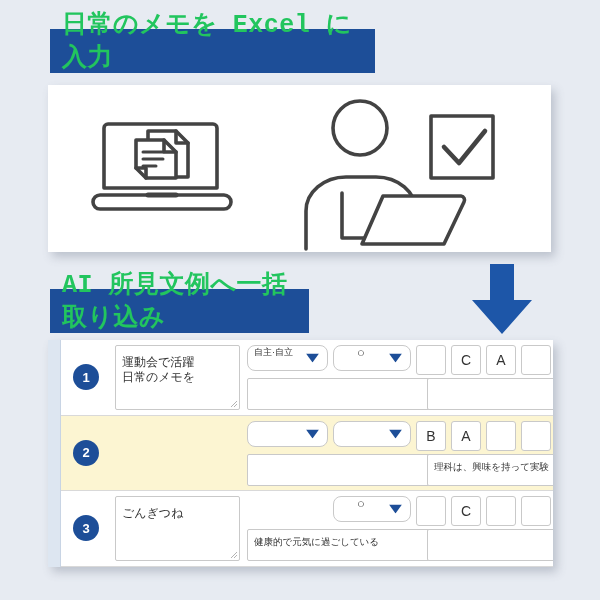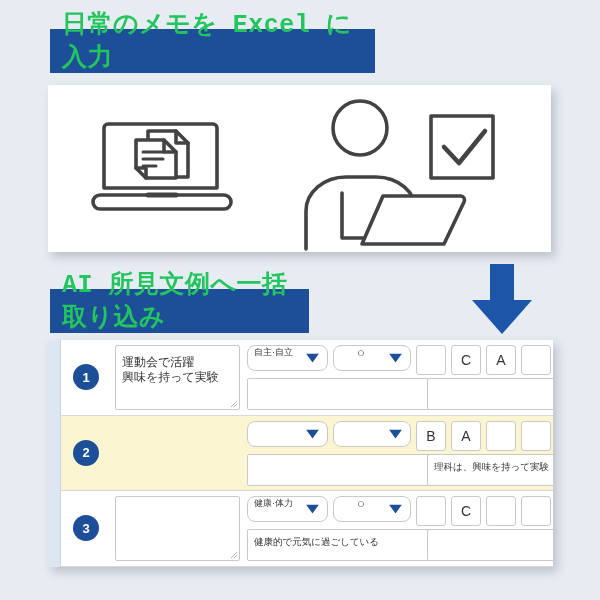--- a/index.html
+++ b/index.html
@@ -284,21 +284,21 @@
 
 <div id="sheet-panel">
   <div id="sheet-gutter"></div>
   <div id="sheet-rows">
 
     <div class="sheet-row">
       <div class="row-number">1</div>
       <div class="cell-stack">
         <div class="memo-cell">
           <div>運動会で活躍</div>
-          <div>興味を持って実験</div>
+          <div>日常のメモを</div>
           <svg class="resizer" viewBox="0 0 8 8">
             <path d="M7 1 L1 7 M7 4 L4 7" stroke="#aaa" stroke-width="0.9" fill="none"></path>
           </svg>
         </div>
 
         <div class="dd dd-a">
           <span>自主·自立</span>
           <svg class="chev" width="13" height="9" viewBox="0 0 13 9">
             <polygon points="0,0 13,0 6.5,9" fill="#1d4e98"></polygon>
           </svg>
@@ -360,32 +360,27 @@
         <div class="note note-b">
           <span>理科は、興味を持って実験</span>
         </div>
       </div>
     </div>
 
     <div class="sheet-row">
       <div class="row-number">3</div>
       <div class="cell-stack">
         <div class="memo-cell">
+          <div>ごんぎつね</div>
           <div></div>
           <svg class="resizer" viewBox="0 0 8 8">
             <path d="M7 1 L1 7 M7 4 L4 7" stroke="#aaa" stroke-width="0.9" fill="none"></path>
           </svg>
         </div>
 
-        <div class="dd dd-a">
-          <span>健康·体力</span>
-          <svg class="chev" width="13" height="9" viewBox="0 0 13 9">
-            <polygon points="0,0 13,0 6.5,9" fill="#1d4e98"></polygon>
-          </svg>
-        </div>
 
         <div class="dd dd-b">
           <span class="dd-text">○</span>
           <svg class="chev" width="13" height="9" viewBox="0 0 13 9">
             <polygon points="0,0 13,0 6.5,9" fill="#1d4e98"></polygon>
           </svg>
         </div>
 
         <div class="grade" style="left:355px"></div>
         <div class="grade" style="left:390px">C</div>

